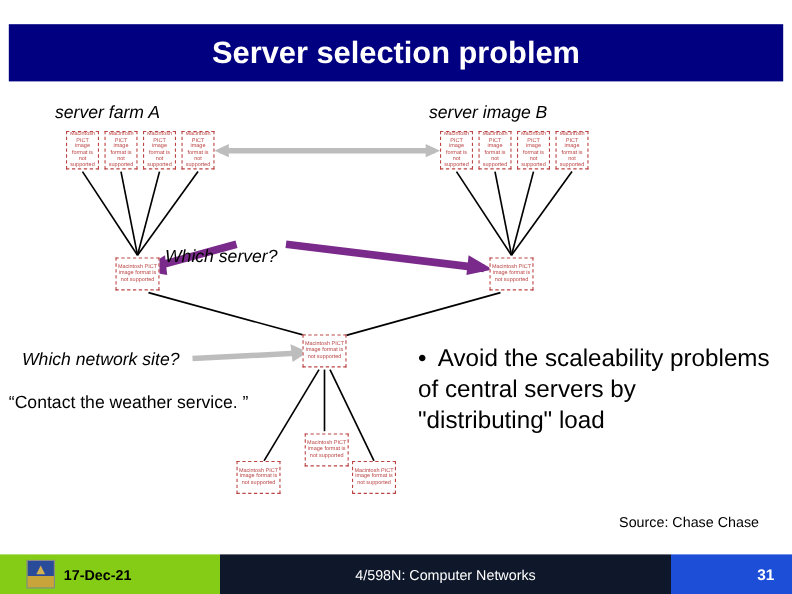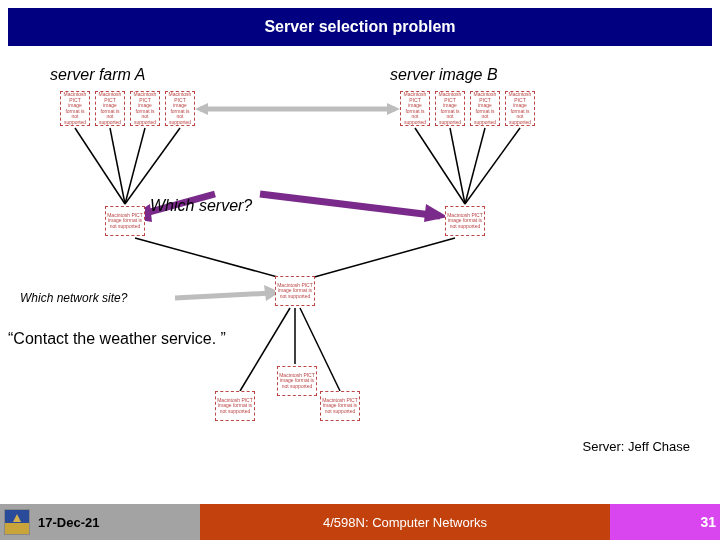--- a/index.html
+++ b/index.html
@@ -8,24 +8,24 @@
     height: 540px;
     font-family: Arial, Helvetica, sans-serif;
     background: #fff;
     position: relative;
     overflow: hidden;
   }
   .title-bar {
     background: #000080;
     color: #fff;
     text-align: center;
-    font-size: 16px;
+    font-size: 28px;
     font-weight: bold;
     padding: 10px 0;
-    margin: 8px 8px 0 8px;
+    margin: 22px 8px 0 8px;
   }
   .content {
     position: relative;
     width: 100%;
     height: 430px;
   }
   .label {
     position: absolute;
     font-style: italic;
     font-size: 16px;
@@ -69,21 +69,21 @@
   
   .lines {
     position: absolute;
     left: 0; top: 0;
     width: 720px;
     height: 430px;
     pointer-events: none;
   }
 
   .which-server { left: 150px; top: 151px; font-size: 16px; }
-  .which-network { left: 20px; top: 245px; font-size: 12px; }
+  .which-network { left: 20px; top: 245px; font-size: 16px; }
   .contact { left: 8px; top: 284px; font-size: 16px; font-style: normal; }
 
   .bullet {
     position: absolute;
     left: 380px;
     top: 238px;
     width: 320px;
     font-size: 22px;
     line-height: 1.28;
   }
@@ -99,46 +99,46 @@
   
   .footer {
     position: absolute;
     left: 0; bottom: 0;
     width: 100%;
     height: 36px;
     display: flex;
   }
   .footer-left {
     flex: 0 0 200px;
-    background: #a3a3a3;
-    display: flex;
-    align-items: center;
-    padding-left: 4px;
+    background: #84cc16;
+    display: flex;
+    align-items: center;
+    padding-left: 24px;
     gap: 8px;
     font-size: 13px;
     font-weight: bold;
     text-align: right;
   }
   .footer-mid {
     flex: 1;
-    background: #c2410c;
+    background: #0f172a;
     color: #fff;
     display: flex;
     align-items: center;
     justify-content: center;
     font-size: 13px;
   }
   .footer-right {
     flex: 0 0 110px;
-    background: #d946ef;
+    background: #1d4ed8;
     color: #fff;
     display: flex;
     align-items: center;
     justify-content: flex-end;
-    padding-right: 4px;
+    padding-right: 16px;
     font-size: 14px;
     font-weight: bold;
   }
   .logo-box {
     width: 26px;
     height: 26px;
     border: 1px solid #888;
     background: linear-gradient(180deg,#2a4a9a 0%,#2a4a9a 55%,#c9a43b 55%,#c9a43b 100%);
     position: relative;
   }
@@ -208,22 +208,25 @@
   <div class="placeholder ph-small-b">Macintosh PICT image format is not supported</div>
   <div class="placeholder ph-router">Macintosh PICT image format is not supported</div>
   <div class="placeholder ph-client-a">Macintosh PICT image format is not supported</div>
   <div class="placeholder ph-client-b">Macintosh PICT image format is not supported</div>
   <div class="placeholder ph-client-c">Macintosh PICT image format is not supported</div>
 
   <div class="label which-server">Which server?</div>
   <div class="label which-network">Which network site?</div>
   <div class="label contact">“Contact the weather service. ”</div>
 
-
-  <div class="source">Server: Jeff Chase</div>
+  <div class="bullet">
+    <span class="dot">•</span><span>Avoid the scaleability problems of central servers by "distributing" load</span>
+  </div>
+
+  <div class="source">Source: Chase Chase</div>
 </div>
 
 <div class="footer">
   <div class="footer-left">
     <div class="logo-box"></div>
     <span>17-Dec-21</span>
   </div>
   <div class="footer-mid">4/598N: Computer Networks</div>
   <div class="footer-right">31</div>
 </div>

